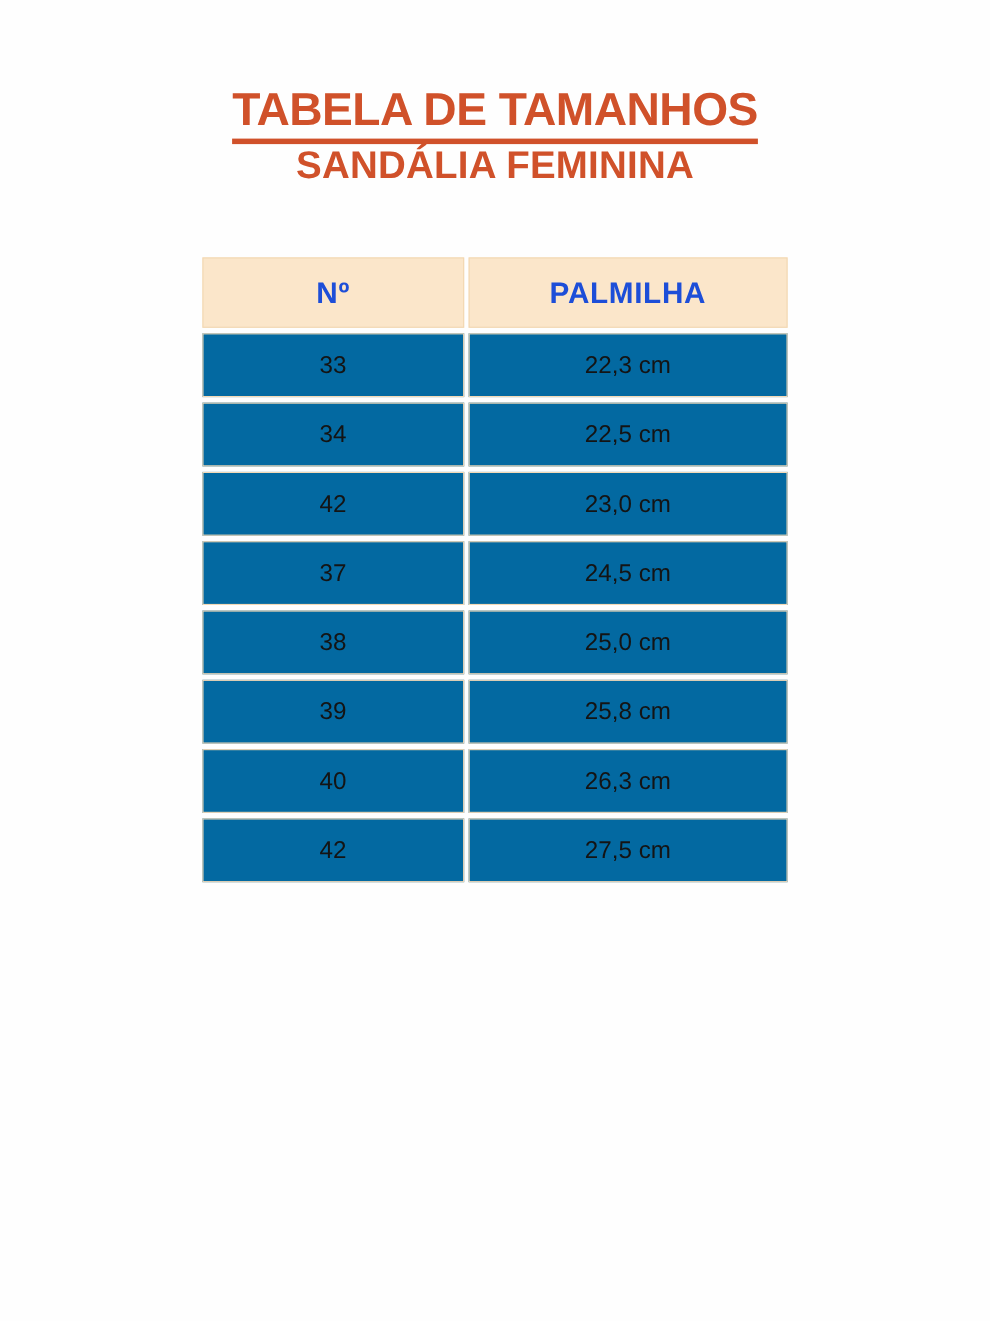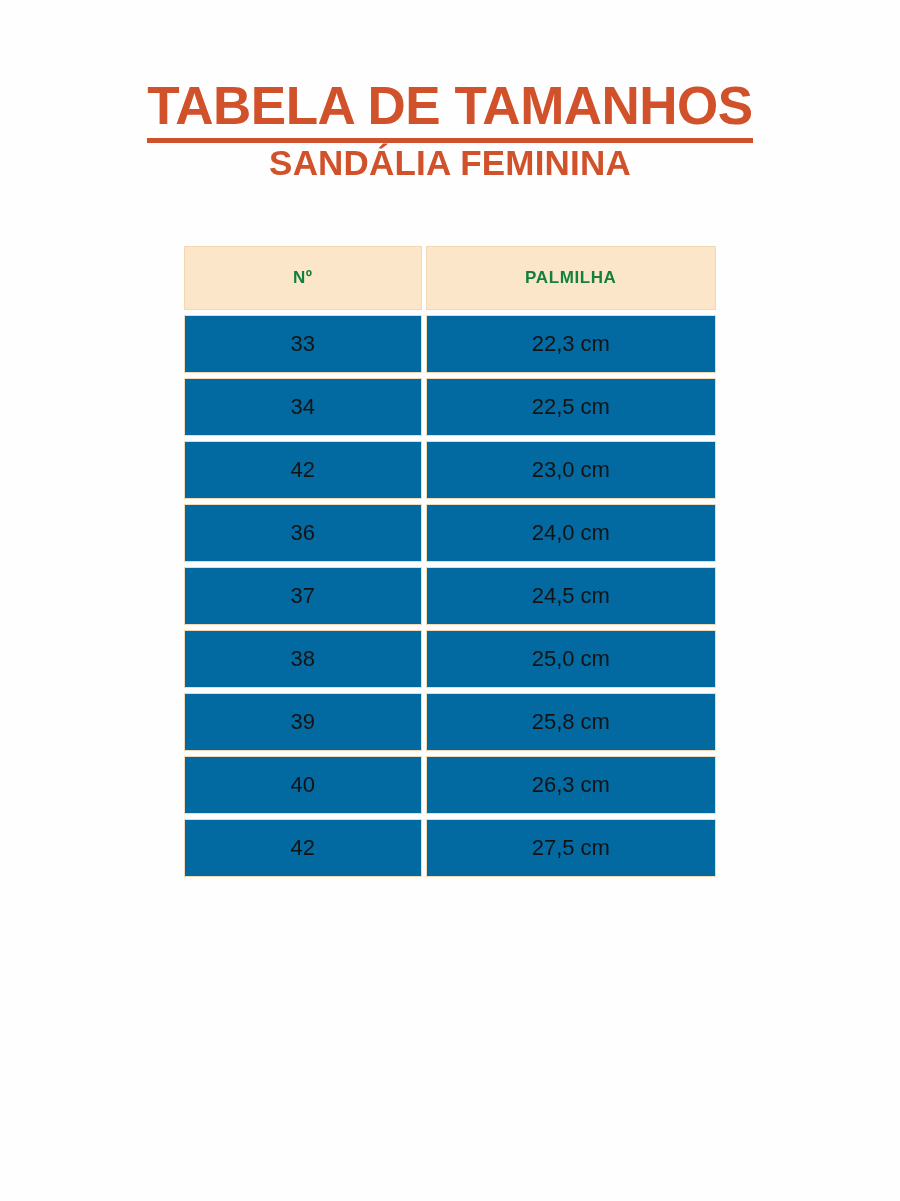--- a/index.html
+++ b/index.html
@@ -20,21 +20,21 @@
     position: relative;
     background: #fefefe;
     box-sizing: border-box;
   }
   .title-wrap {
     text-align: center;
     padding-top: 78px;
   }
   .main-title {
     display: inline-block;
-    font-size: 53px;
+    font-size: 42px;
     font-weight: bold;
     letter-spacing: -0.5px;
     color: #d0512a;
     border-bottom: 5px solid #d0512a;
     padding-bottom: 4px;
     line-height: 1.05;
   }
   .subtitle-wrap {
     text-align: center;
   }
@@ -51,22 +51,22 @@
   }
   table.size-table {
     border-collapse: separate;
     border-spacing: 4px 5px;
     width: 100%;
     table-layout: fixed;
   }
   table.size-table th {
     background: #fbe6ca;
     border: 1px solid #f2d7b2;
-    color: #15803d;
-    font-size: 17px;
+    color: #1d4ed8;
+    font-size: 27px;
     font-weight: bold;
     letter-spacing: 0.6px;
     height: 60px;
     vertical-align: middle;
     text-align: center;
   }
   table.size-table td {
     background: #0369a1;
     border: 1px solid #f3d9b6;
     color: #141414;
@@ -111,24 +111,20 @@
         </tr>
         <tr>
           <td>34</td>
           <td>22,5 cm</td>
         </tr>
         <tr>
           <td>42</td>
           <td>23,0 cm</td>
         </tr>
         <tr>
-          <td>36</td>
-          <td>24,0 cm</td>
-        </tr>
-        <tr>
           <td>37</td>
           <td>24,5 cm</td>
         </tr>
         <tr>
           <td>38</td>
           <td>25,0 cm</td>
         </tr>
         <tr>
           <td>39</td>
           <td>25,8 cm</td>

